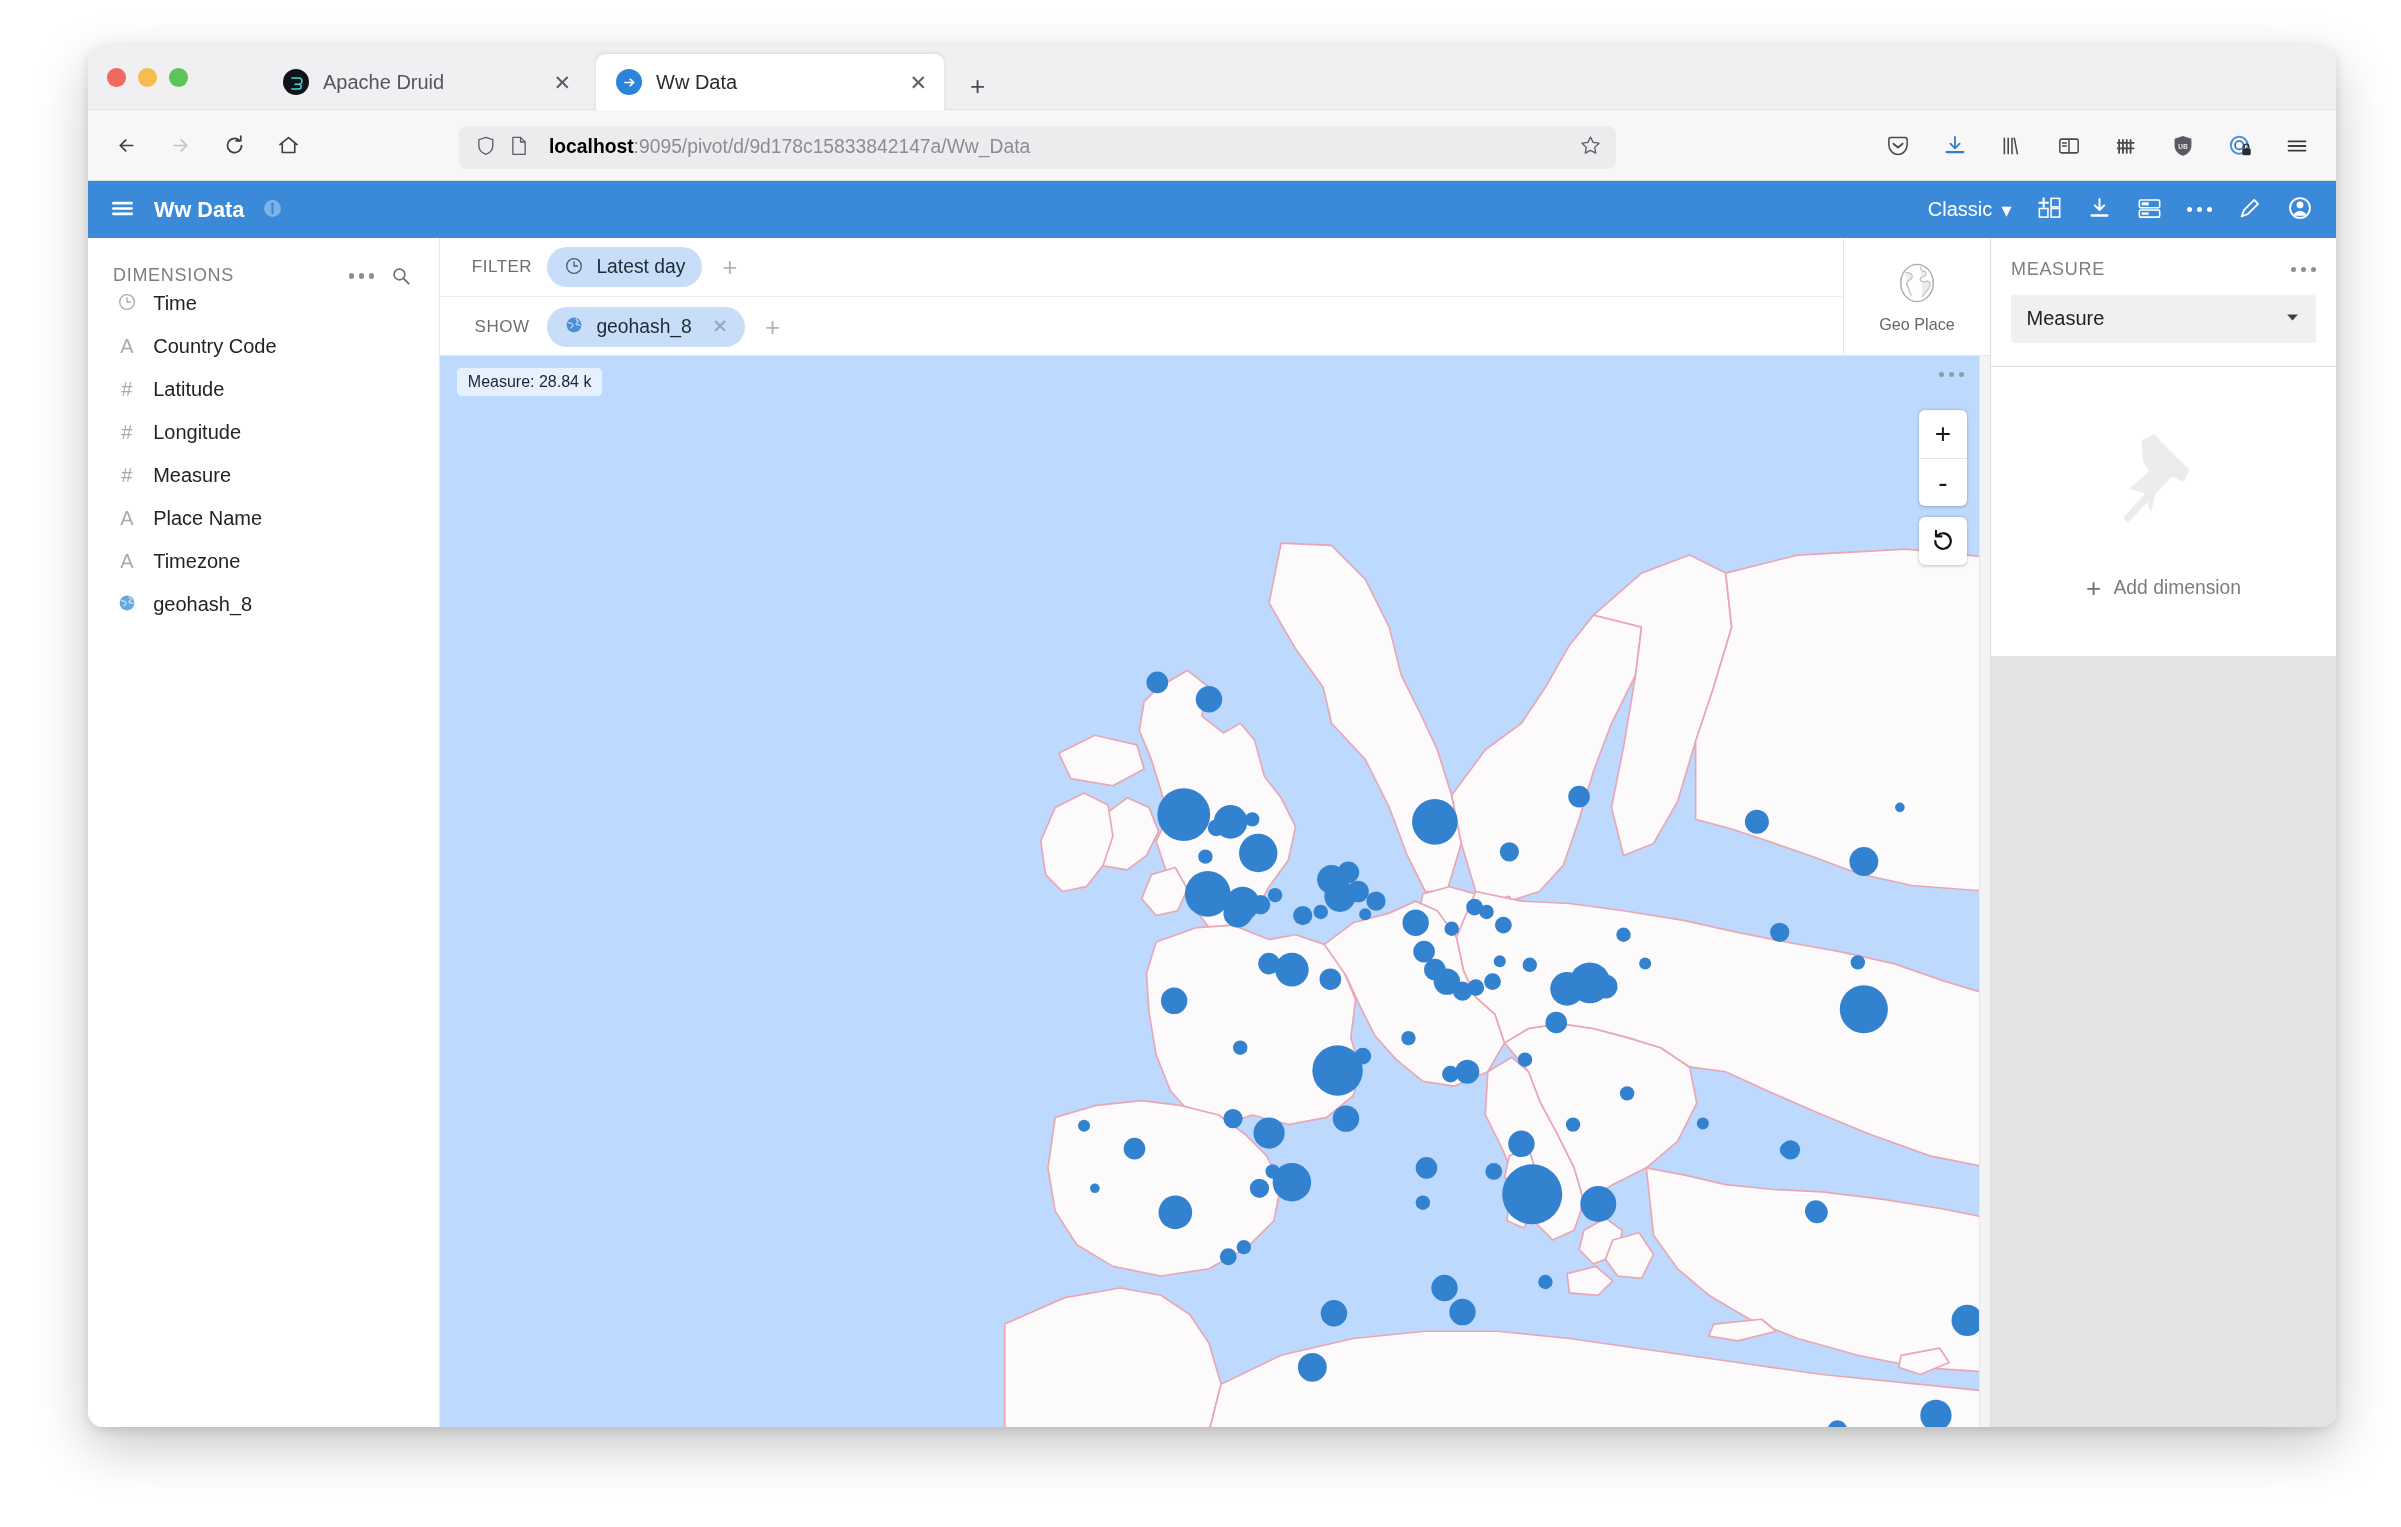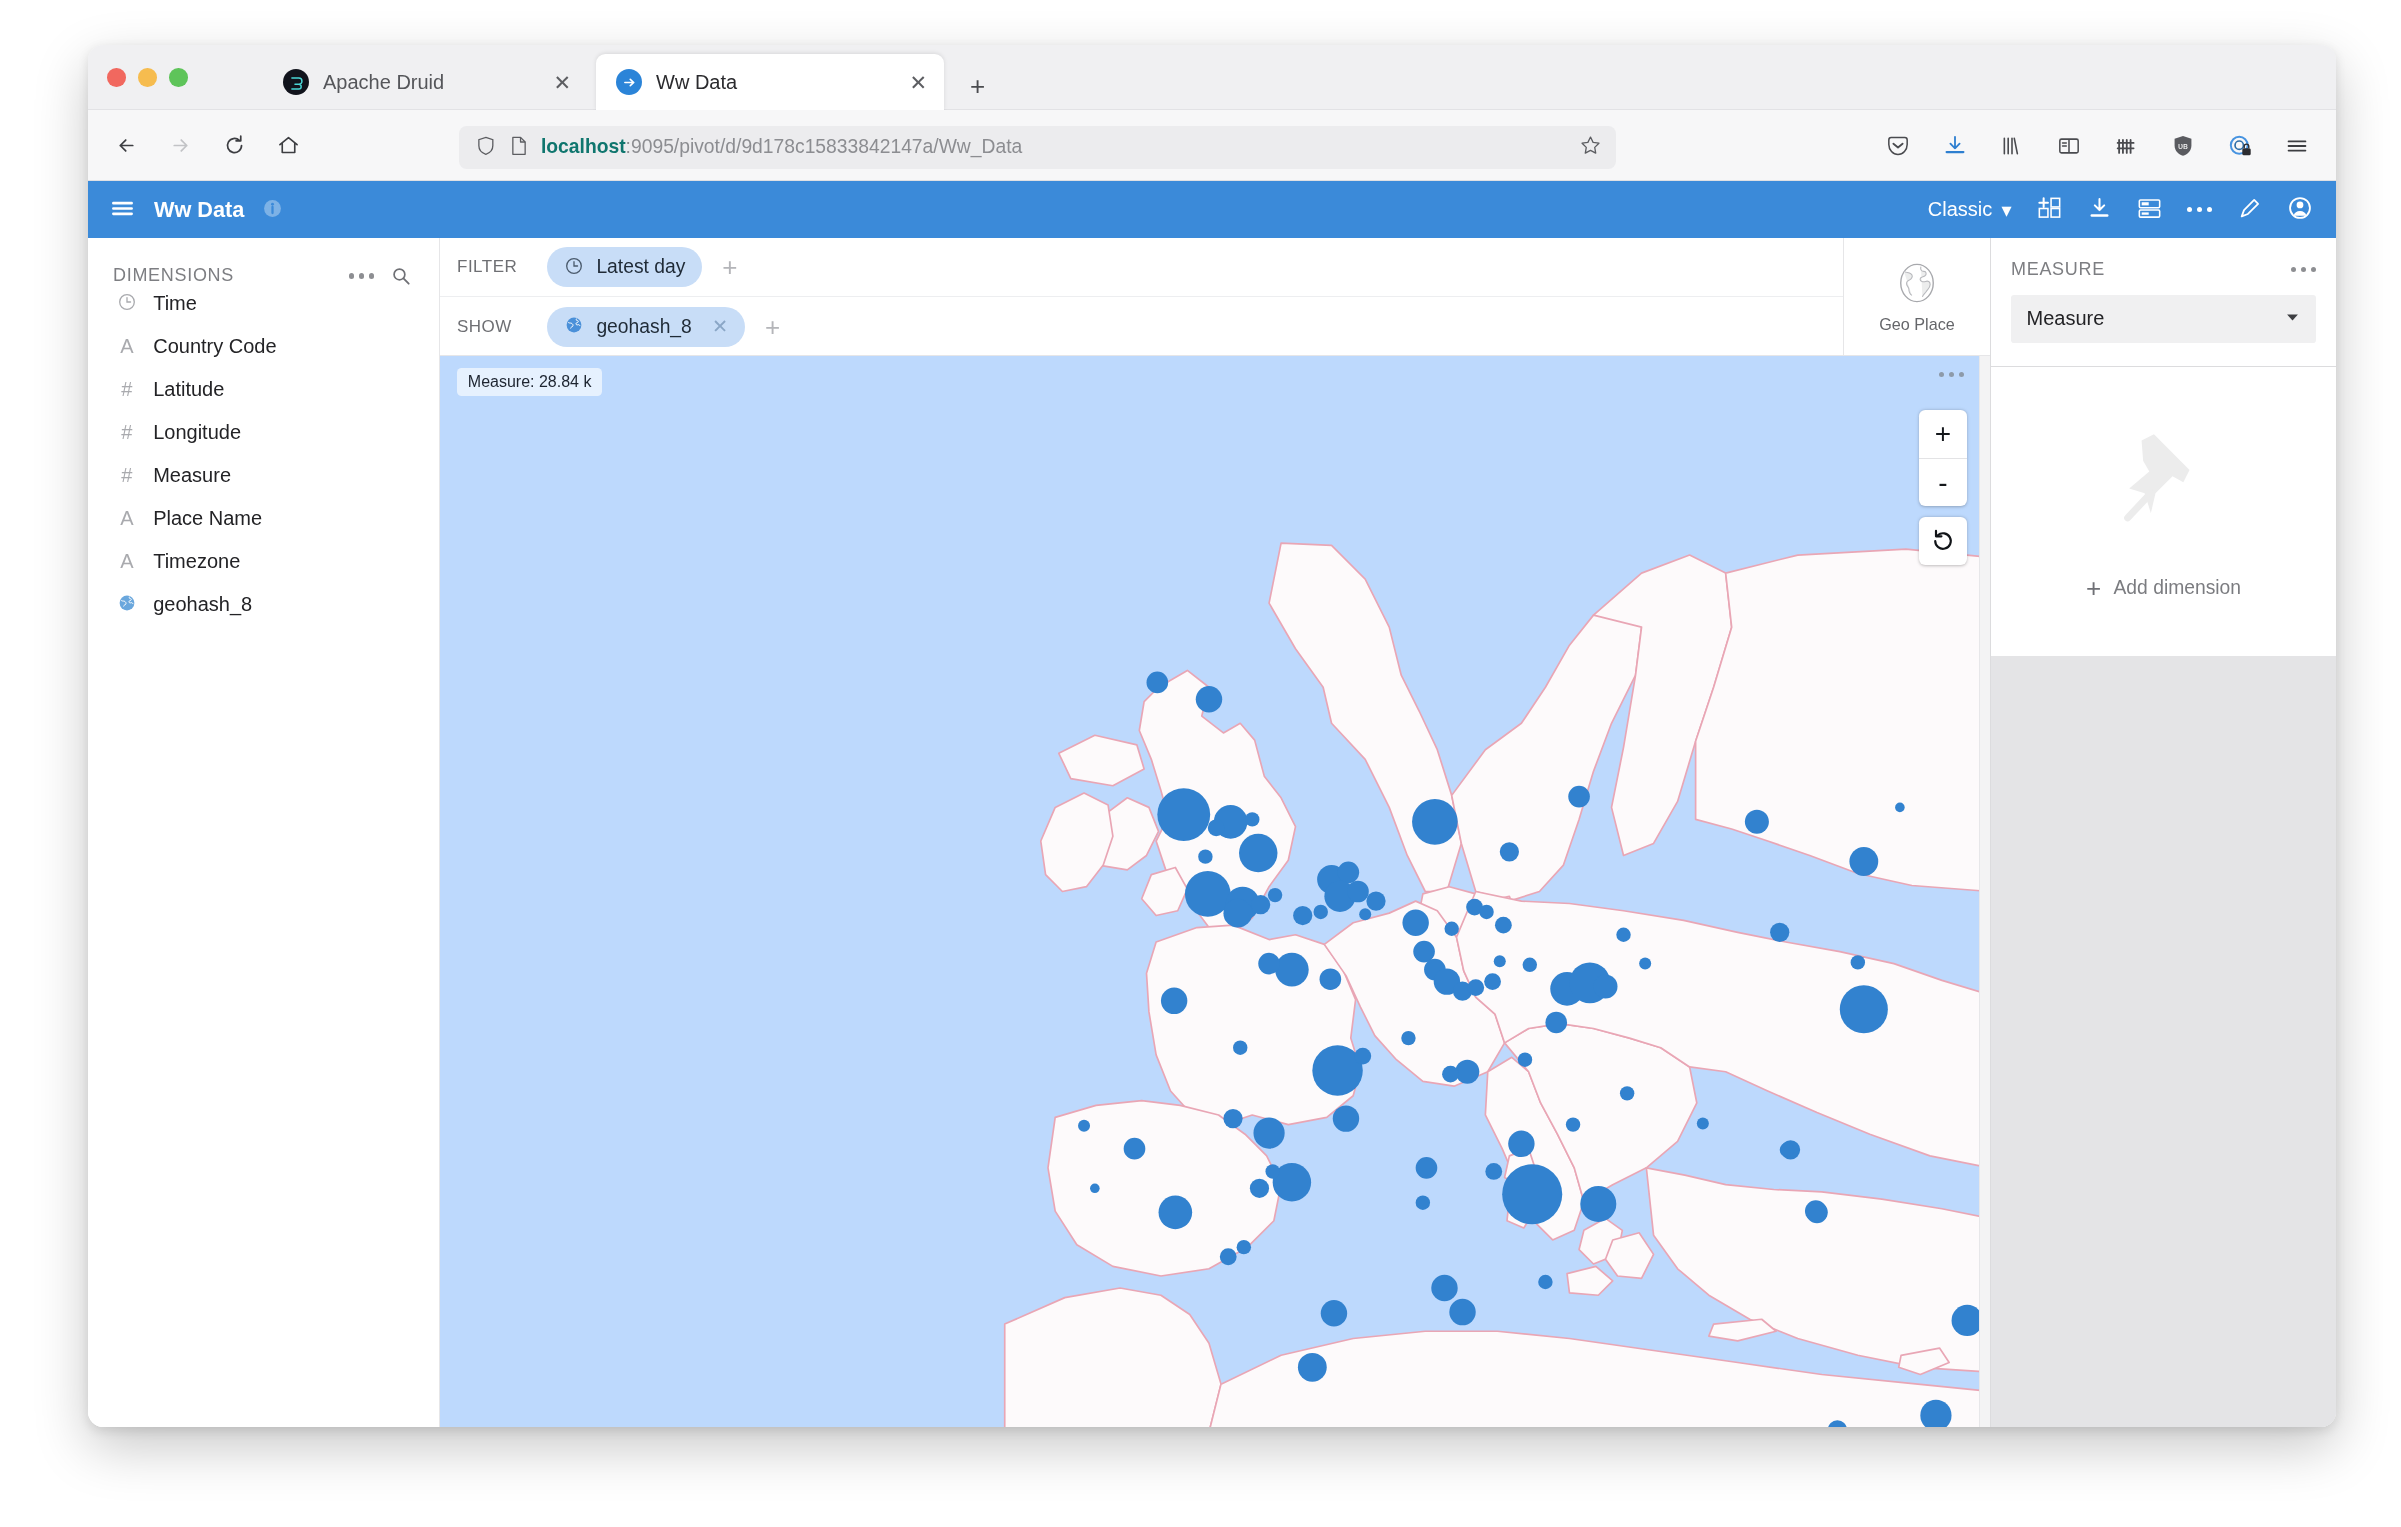--- a/index.html
+++ b/index.html
@@ -62,21 +62,21 @@
   }
   .navbtn { width: 34px; height: 34px; display:flex; align-items:center; justify-content:center; flex:0 0 auto; }
   #nav-left { display: flex; align-items: center; gap: 20px; padding-left: 21.7px; }
   #urlbar {
     position: absolute; left: 371px; top: 15.5px;
     width: 1157px; height: 43px;
     background: #ececee; border-radius: 7.7px;
     display: flex; align-items: center; padding: 0 14px 0 15.5px; gap: 12.4px;
   }
   #urltext { flex: 1 1 auto; font-size: 19.3px; white-space: nowrap; overflow: hidden; }
-  #urltext .host { color: #0f766e; font-weight: 600; }
+  #urltext .host { color: #000000; font-weight: 600; margin-left: 8px; }
   #urltext .rest { color: #8c8d91; }
   #nav-right { position: absolute; right: 22px; top: 0; height: 71px; display: flex; align-items: center; gap: 23px; }
 
   
   #appbar {
     position: relative; height: 57px; background: #3b8ad9;
     display: flex; align-items: center; padding: 0 23px 0 20px;
   }
   #appbar-left { display: flex; align-items: center; gap: 17px; }
   #app-title { color: #ffffff; font-size: 21.7px; font-weight: 600; }
@@ -90,21 +90,21 @@
   #sidebar { width: 352px; flex: 0 0 auto; background:#fff; border-right: 0.8px solid #e6e6e8; padding: 21.7px 0 0 0; }
   #dim-head { display:flex; align-items:center; padding: 0 28px 0 25px; height: 32.5px; }
   #dim-label { font-size: 18px; letter-spacing: 0.7px; color: #7d7e82; flex: 1 1 auto; }
   .dim-head-ic { color:#8d8e92; margin-left: 17px; display:flex; align-items:center; }
   .dim-row { display: flex; align-items: flex-start; gap: 15.5px; height: 43px; padding: 0 28px; }
   .dim-ic { width: 21.7px; flex: 0 0 auto; display:flex; align-items:center; justify-content:center; color:#a9aaae; font-size: 20px; }
   .dim-name { font-size: 20px; color: #232326; }
 
   
   #center { flex: 1 1 auto; position: relative; display: flex; flex-direction: column; min-width: 0; }
-  #pinbar { height: 118px; display: flex; border-bottom: 0.8px solid #e6e6e8; }
+  #pinbar { height: 118px; display: flex; border-bottom: 0.8px solid #e6e6e8; text-align: center; }
   #pinrows { flex: 1 1 auto; min-width:0; }
   .pinrow { height: 59px; display: flex; align-items: center; padding-left: 17px; }
   .pinrow.top { border-bottom: 0.8px solid #edeef0; }
   .pin-label { width: 90px; flex: 0 0 auto; font-size: 17px; letter-spacing:0.5px; color: #6e6f73; }
   .chip {
     height: 40px; border-radius: 20px; background: #c8ddf7;
     display: flex; align-items: center; gap: 12.4px; padding: 0 17px;
   }
   .chip-text { font-size: 19.3px; color: #1f2a36; }
   .chip-x { font-size: 19.3px; color:#8aa6c6; margin-left: 7.7px; }

